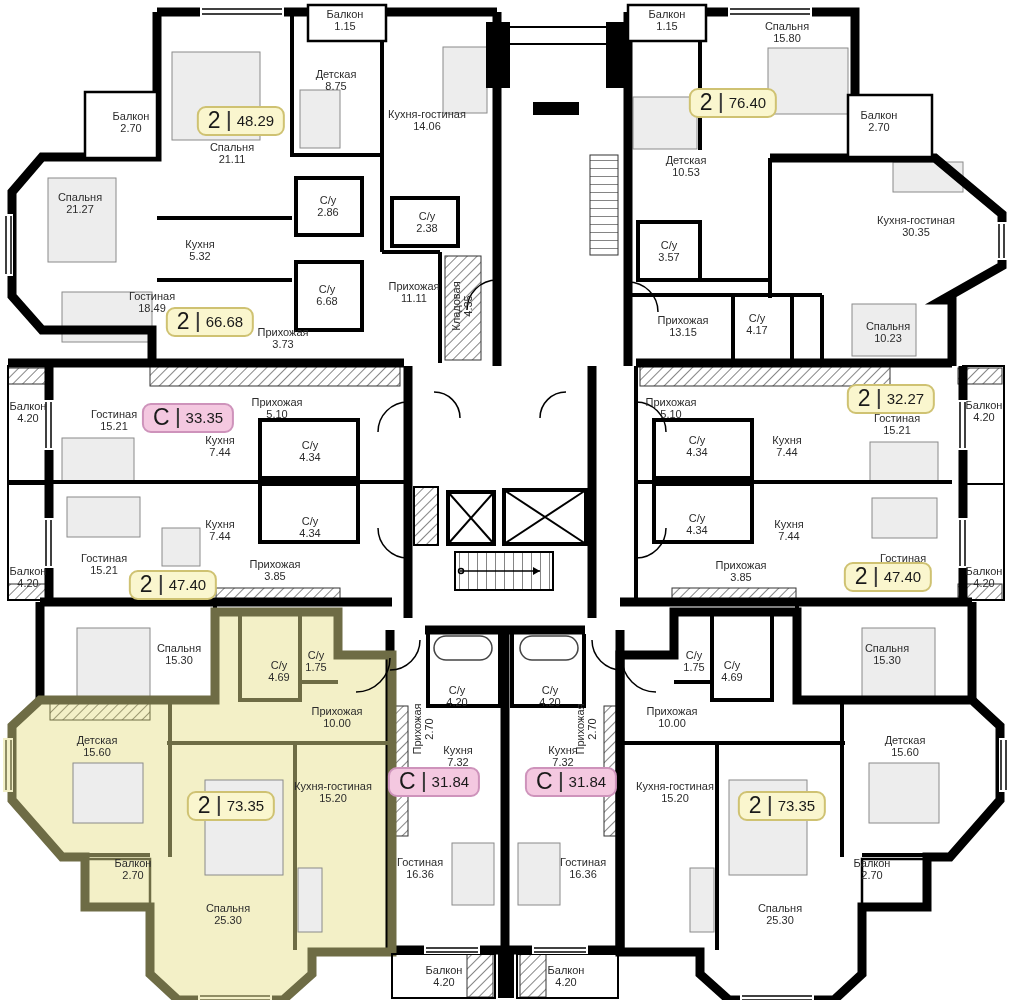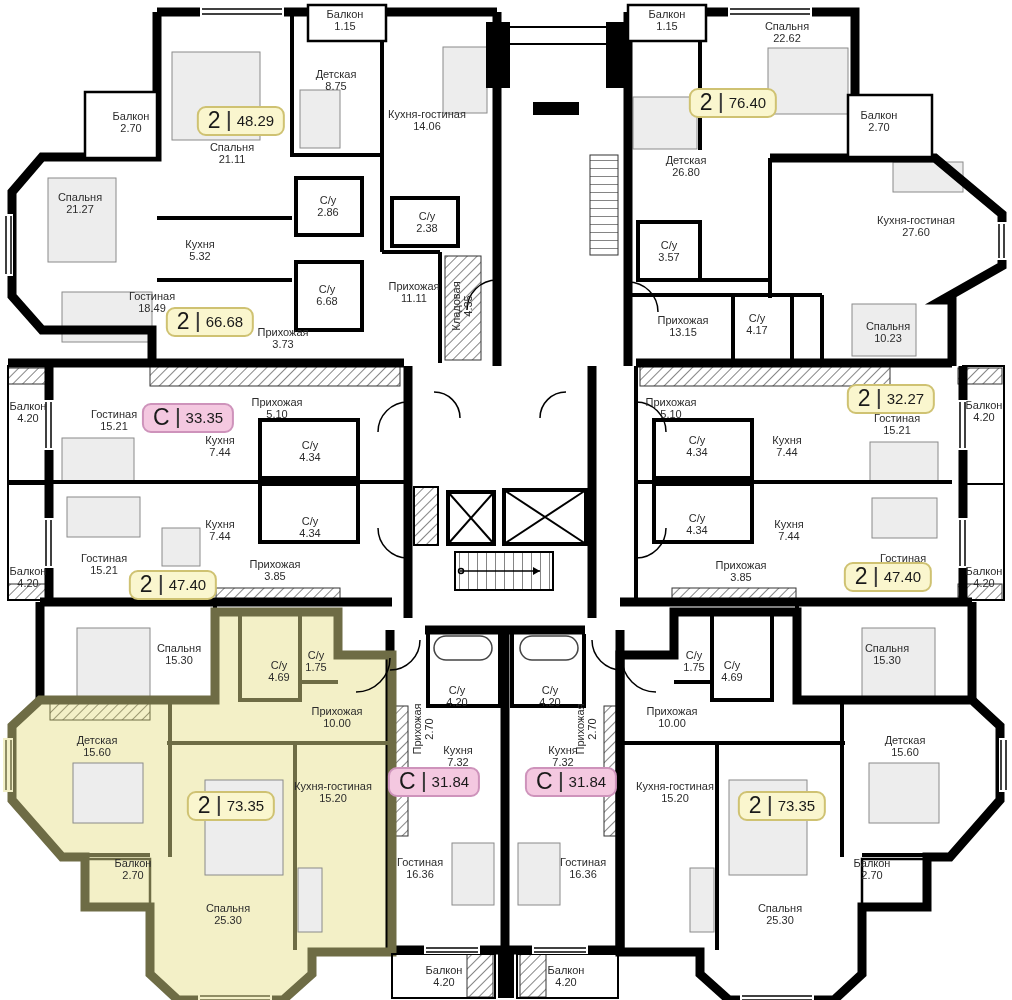--- a/index.html
+++ b/index.html
@@ -338,32 +338,32 @@
       <div class="room-label rot" style="left: 462px; top: 306px;">
         <div class="rn">Кладовая</div>
         <div class="ra">4.35</div>
       </div>
       <div class="room-label" style="left: 667px; top: 20px;">
         <div class="rn">Балкон</div>
         <div class="ra">1.15</div>
       </div>
       <div class="room-label" style="left: 787px; top: 32px;">
         <div class="rn">Спальня</div>
-        <div class="ra">22.62</div>
+        <div class="ra">15.80</div>
       </div>
       <div class="room-label" style="left: 686px; top: 166px;">
         <div class="rn">Детская</div>
-        <div class="ra">26.80</div>
+        <div class="ra">10.53</div>
       </div>
       <div class="room-label" style="left: 879px; top: 121px;">
         <div class="rn">Балкон</div>
         <div class="ra">2.70</div>
       </div>
       <div class="room-label" style="left: 916px; top: 226px;">
-        <div class="rn">Кухня-гостиная 27.60</div>
+        <div class="rn">Кухня-гостиная 30.35</div>
       </div>
       <div class="room-label" style="left: 669px; top: 251px;">
         <div class="rn">С/у</div>
         <div class="ra">3.57</div>
       </div>
       <div class="room-label" style="left: 683px; top: 326px;">
         <div class="rn">Прихожая</div>
         <div class="ra">13.15</div>
       </div>
       <div class="room-label" style="left: 757px; top: 324px;">

